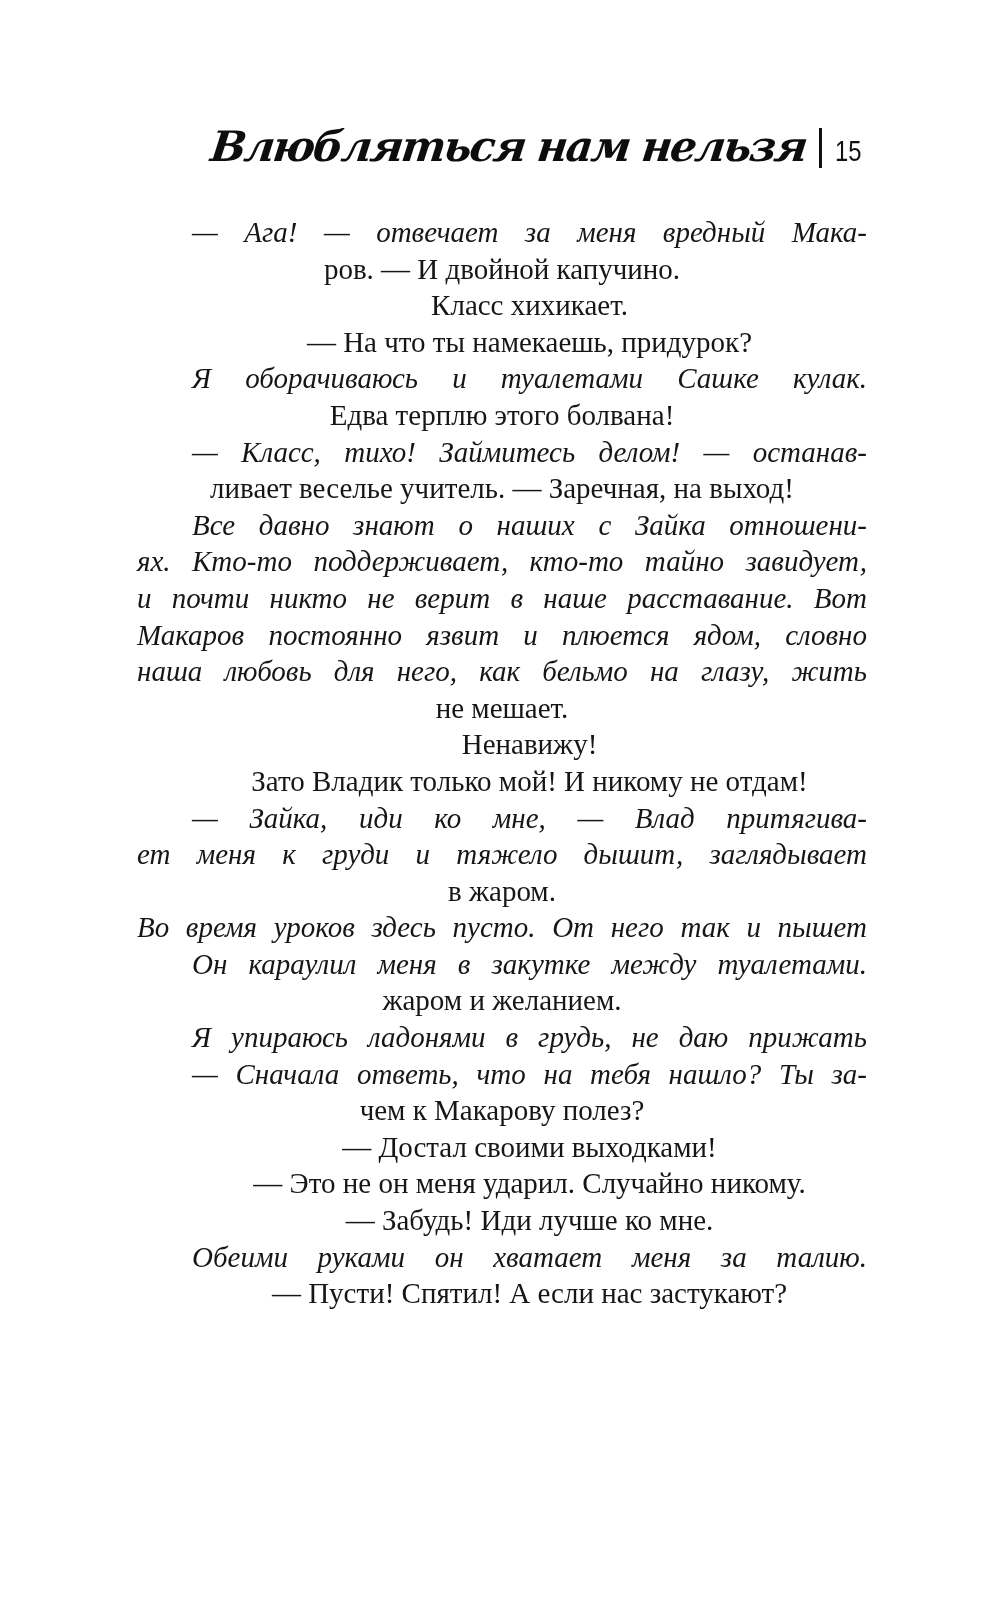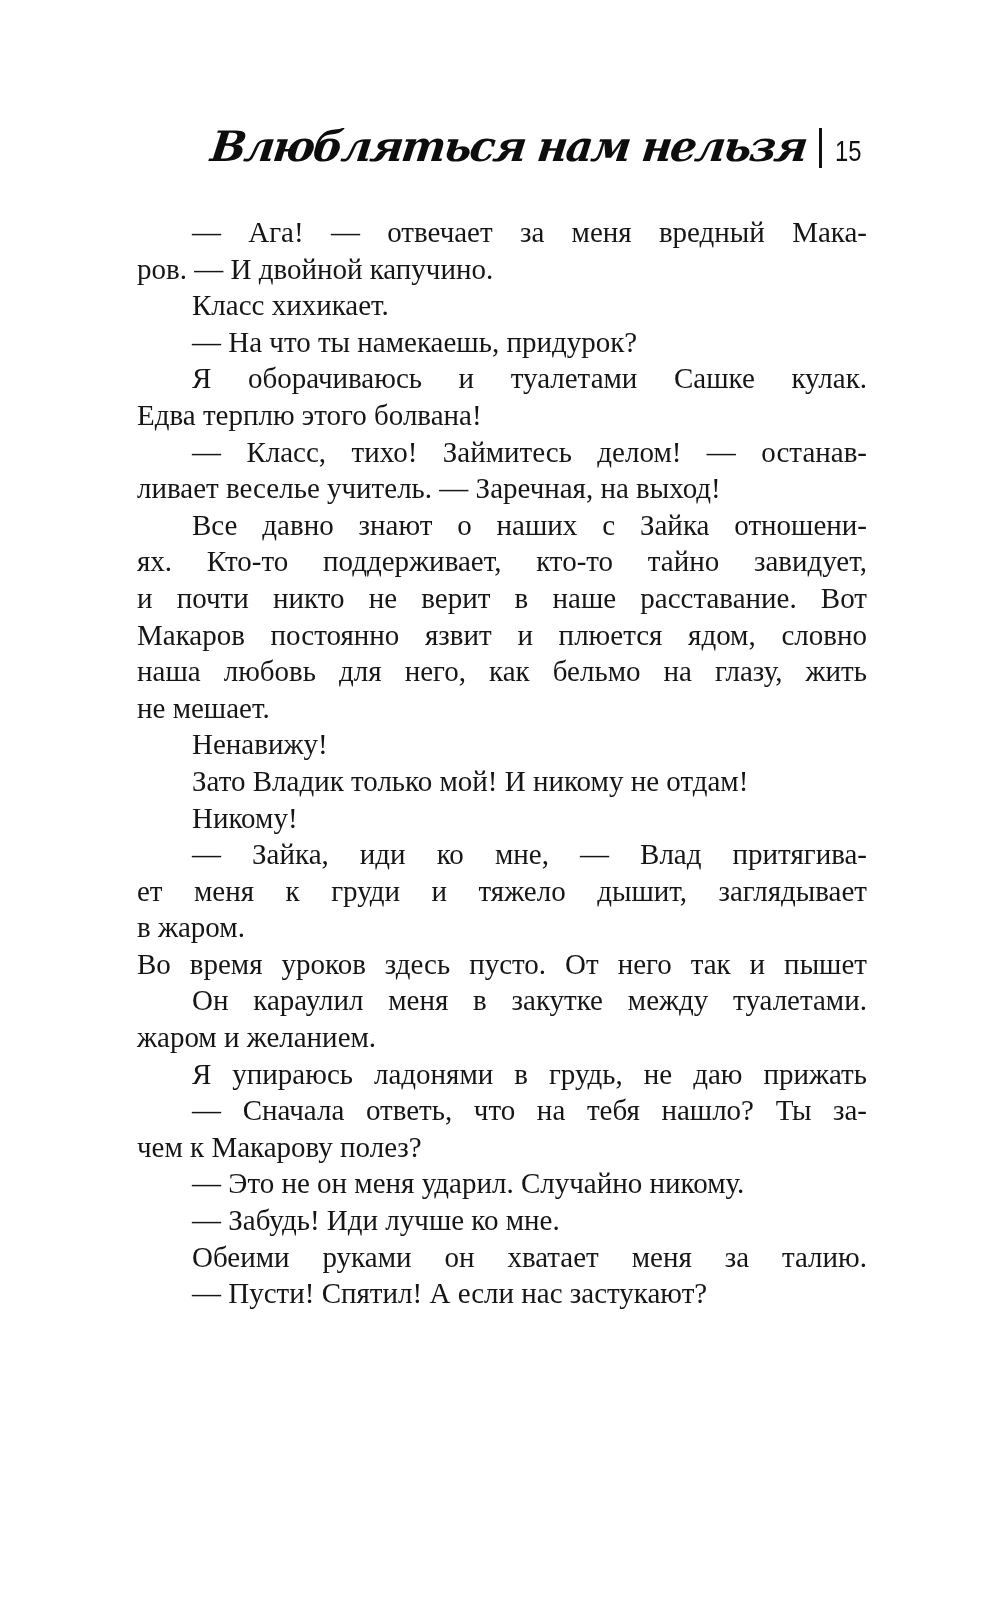--- a/index.html
+++ b/index.html
@@ -61,24 +61,25 @@
   .text-block {
     position: absolute;
     top: 214px;
     left: 137px;
     width: 730px;
     font-size: 29px;
     line-height: 36.6px;
     color: #161616;
   }
   .para { margin: 0; }
-  .line { text-align: left; }
+  .line { text-align: center; }
   .line.j {
     text-align: justify;
     text-align-last: justify;
+    font-style: italic;
   }
   .line.first { text-indent: 55px; }
 </style>
 </head>
 <body>
 
 <div class="page">
 
   <header class="running-head">
     <span class="book-title">Влюбляться нам нельзя</span>
@@ -113,38 +114,38 @@
         <div class="line j">наша любовь для него, как бельмо на глазу, жить</div>
         <div class="line">не мешает.</div>
       </div>
       <div class="para">
         <div class="line first">Ненавижу!</div>
       </div>
       <div class="para">
         <div class="line first">Зато Владик только мой! И никому не отдам!</div>
       </div>
       <div class="para">
-        <div class="line first">Никому!</div>
-      </div>
-      <div class="para">
         <div class="line first j">— Зайка, иди ко мне, — Влад притягива-</div>
         <div class="line j">ет меня к груди и тяжело дышит, заглядывает</div>
         <div class="line">в жаром.</div>
       </div>
       <div class="para">
         <div class="line j">Во время уроков здесь пусто. От него так и пышет</div>
         <div class="line first j">Он караулил меня в закутке между туалетами.</div>
         <div class="line">жаром и желанием.</div>
       </div>
       <div class="para">
         <div class="line first j">Я упираюсь ладонями в грудь, не даю прижать</div>
       </div>
       <div class="para">
         <div class="line first j">— Сначала ответь, что на тебя нашло? Ты за-</div>
         <div class="line">чем к Макарову полез?</div>
+      </div>
+      <div class="para">
+        <div class="line first">— Достал своими выходками!</div>
       </div>
       <div class="para">
         <div class="line first">— Это не он меня ударил. Случайно никому.</div>
       </div>
       <div class="para">
         <div class="line first">— Забудь! Иди лучше ко мне.</div>
       </div>
       <div class="para">
         <div class="line first j">Обеими руками он хватает меня за талию.</div>
       </div>

